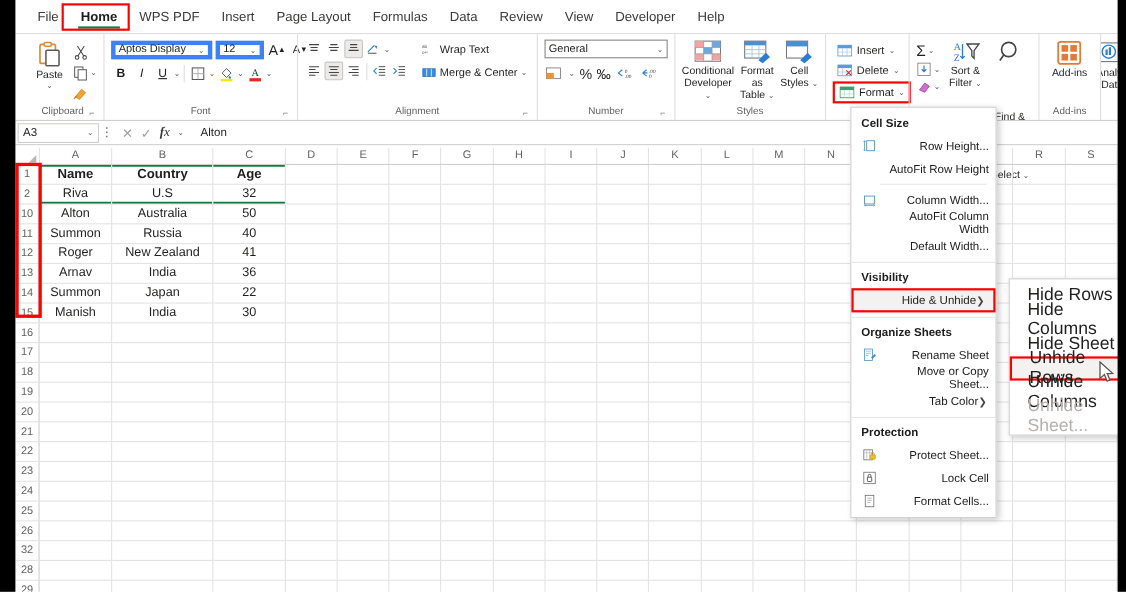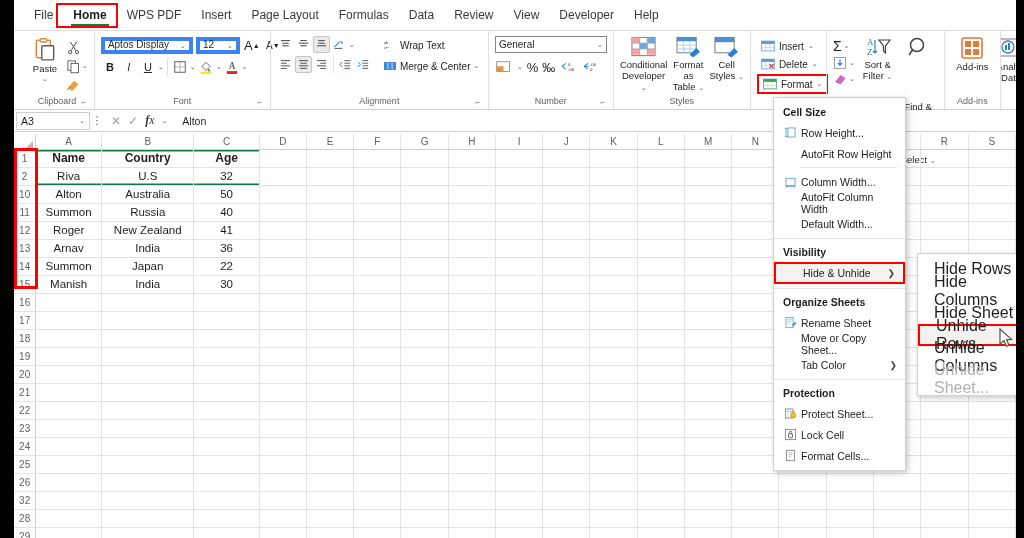--- a/index.html
+++ b/index.html
@@ -135,21 +135,21 @@
     position:absolute; left:759px; top:97px; width:133px;
     background:#fff; border:1px solid #d1d1d1; box-shadow:2px 2px 6px rgba(0,0,0,.22);
     z-index:40; padding:3px 0 4px 0;
   }
   .menu-hdr { font-size:10.5px; font-weight:bold; padding:5px 9px 4px 9px; color:#1d1d1d; }
   .menu-item {
     display:flex; align-items:center; height:21px; padding:0 6px 0 8px; font-size:10.5px; color:#1d1d1d;
     cursor:pointer; position:relative;
   }
   .menu-item .mi-icon { width:17px; display:flex; align-items:center; justify-content:center; flex:0 0 17px; }
-  .menu-item .mi-label { flex:1; padding-left:2px; }
+  .menu-item .mi-label { flex:1; padding-left:2px;text-align:right; }
   .menu-item .mi-arrow { font-size:9px; color:#444; padding-right:2px; }
   .menu-item.hl { background:#f3f2f1; border:2.5px solid #ff0000; height:22px; }
   .menu-sep { height:1px; background:#e6e6e6; margin:3px 8px 3px 26px; }
 
   
   .submenu {
     position:absolute; left:903px; top:253px; width:105px;
     background:#fff; border:1px solid #d1d1d1; box-shadow:2px 2px 6px rgba(0,0,0,.22);
     z-index:45; padding:4px 0 5px 0;
   }

